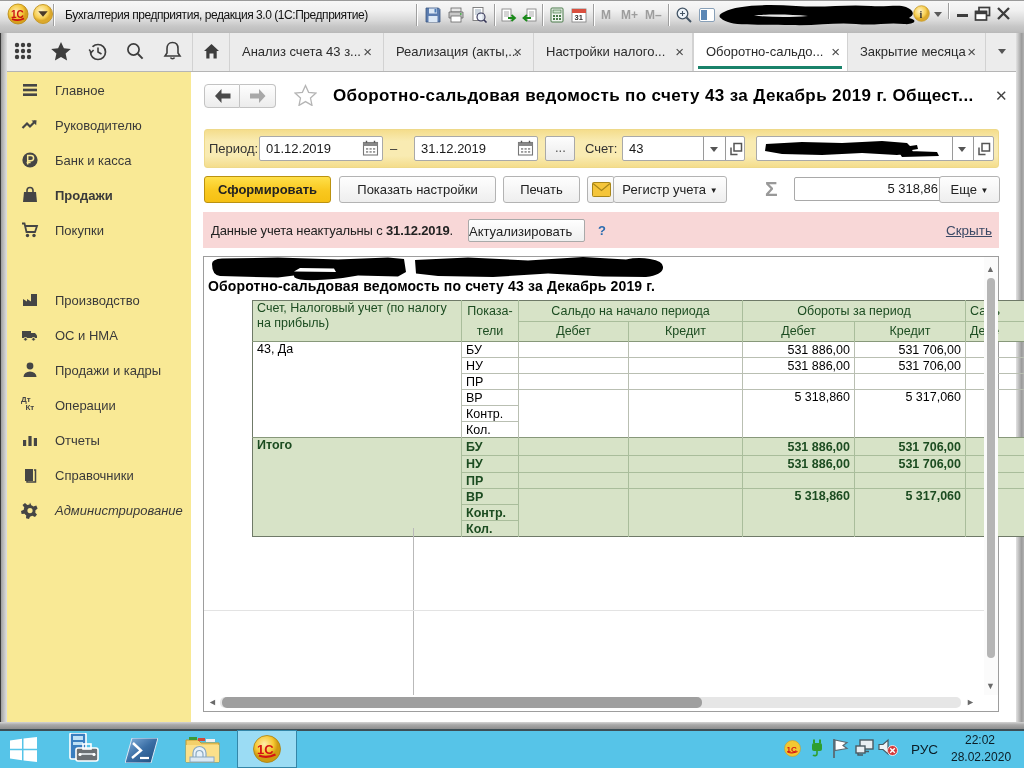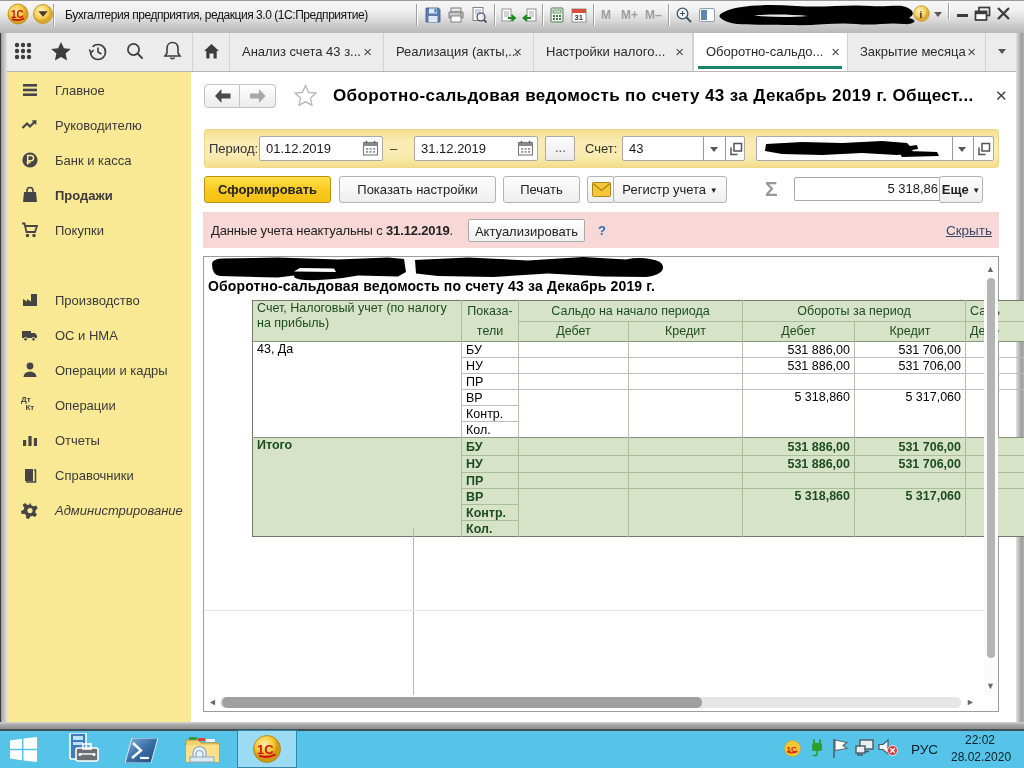--- a/index.html
+++ b/index.html
@@ -51,21 +51,21 @@
 .fsmbtn { top:136px; height:25px; background:linear-gradient(#fdfdfd,#ebebeb); border:1px solid #a9a9a9; border-radius:2px; }
 
 
 .btn { top:176px; height:27px; border:1px solid #b3b3b3; border-radius:3px; background:linear-gradient(#fefefe,#eeeeee); font-size:13px; color:#222; text-align:center; }
 .btn .bt { position:absolute; width:100%; top:5px; left:0; white-space:nowrap; }
 #btn-form { background:linear-gradient(#ffe04a 0%,#f9c81f 55%,#f5c013 100%); border:1px solid #bb9210; font-weight:bold; }
 
 
 #pinkbar { left:203px; top:212px; width:796px; height:36px; background:#f8d7d7; }
 #pinkbar .tx { position:absolute; left:8px; top:11px; font-size:13px; letter-spacing:-0.15px; color:#222; }
-#aktbtn { position:absolute; left:265px; top:7px; width:117px; height:23px; background:linear-gradient(#fff,#efefef); border:1px solid #a9a9a9; border-radius:2px; font-size:13px; color:#222; text-align:center; }
+#aktbtn { position:absolute; left:265px; top:7px; width:117px; height:23px; background:linear-gradient(#fff,#efefef); border:1px solid #a9a9a9; border-radius:2px; font-size:13px; color:#222; }
 #hide-link { position:absolute; right:7px; top:11px; font-size:13.5px; color:#3c4a66; text-decoration:underline; }
 
 
 #report { left:203px; top:256px; width:796px; height:456px; background:#fff; border:1px solid #9d9d9d; }
 #rtitle { left:208px; top:278px; font-size:14px; letter-spacing:0.15px; font-weight:bold; color:#000; white-space:nowrap; }
 
 
 table { border-collapse:collapse; table-layout:fixed; }
 #osv { width:780px; font-size:12.5px; }
 #osv td { padding:0 4px; height:16px; overflow:hidden; white-space:nowrap; border:0; }
@@ -334,21 +334,21 @@
         <circle cx="4.5" cy="13.3" r="1.8" fill="#454545" stroke="#f9e995"></circle>
         <circle cx="12.5" cy="13.3" r="1.8" fill="#454545" stroke="#f9e995"></circle>
       </svg>
       <span class="tx">ОС и НМА</span>
     </div>
   <div class="sbitem" style="top:291px;">
       <svg class="ic" viewBox="0 0 18 18">
         <circle cx="9" cy="5" r="3.4" fill="#454545"></circle>
         <path d="M2.5 16 a6.5 5.5 0 0 1 13 0 Z" fill="#454545"></path>
       </svg>
-      <span class="tx">Операции и кадры</span>
+      <span class="tx">Продажи и кадры</span>
     </div>
   <div class="sbitem" style="top:326px;">
       <span style="position:absolute;left:14px;top:-2px;width:18px;height:18px;font-size:8px;font-weight:bold;color:#454545;line-height:8px;">Дт<br>&nbsp;&nbsp;Кт</span>
       <span class="tx">Операции</span>
     </div>
   <div class="sbitem" style="top:361px;">
       <svg class="ic" viewBox="0 0 18 18">
         <g fill="#454545">
           <rect x="2" y="9" width="3.2" height="6"></rect>
           <rect x="7.4" y="5" width="3.2" height="10"></rect>
@@ -467,21 +467,21 @@
       <path d="M1 1.5 L9.5 8.5 L18 1.5" fill="none" stroke="#a8861a" stroke-width="1.2"></path>
     </svg>
 </div>
 <div class="abs btn" style="left:613px; width:114px;">
     <span class="bt">Регистр учета <span style="font-size:8px; position:relative; top:-1.5px;">▼</span></span>
   </div>
 <div class="abs" style="left:765px; top:177px; font-size:21px; font-weight:bold; color:#999;">Σ</div>
 <div class="abs finput" style="left:794px; top:177px; width:152px; height:24px;">
     <span style="position:absolute; right:7px; top:3px;">5 318,86</span>
   </div>
-<div class="abs btn" style="left:939px; width:44px;font-weight:bold;">
+<div class="abs btn" style="left:939px; width:61px;">
     <span class="bt">Еще <span style="font-size:8px; position:relative; top:-1.5px;">▼</span></span>
   </div>
 
 <div id="pinkbar" class="abs">
   <span class="tx">Данные учета неактуальны с <b>31.12.2019</b>.</span>
   <span id="aktbtn">
       <span style="position:absolute;width:100%;left:0;top:4px;">Актуализировать</span>
     </span>
   <span class="tx" style="left:395px; color:#2b6cb0; font-weight:bold;">?</span>
   <span id="hide-link">Скрыть</span>

